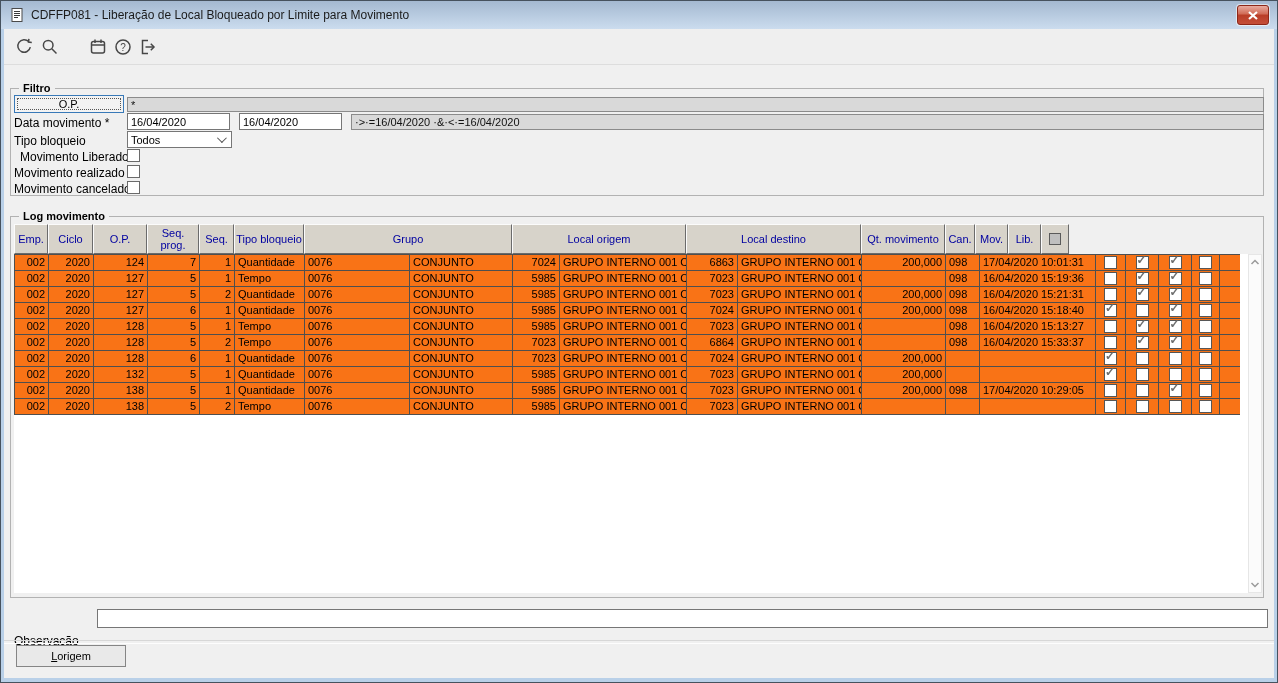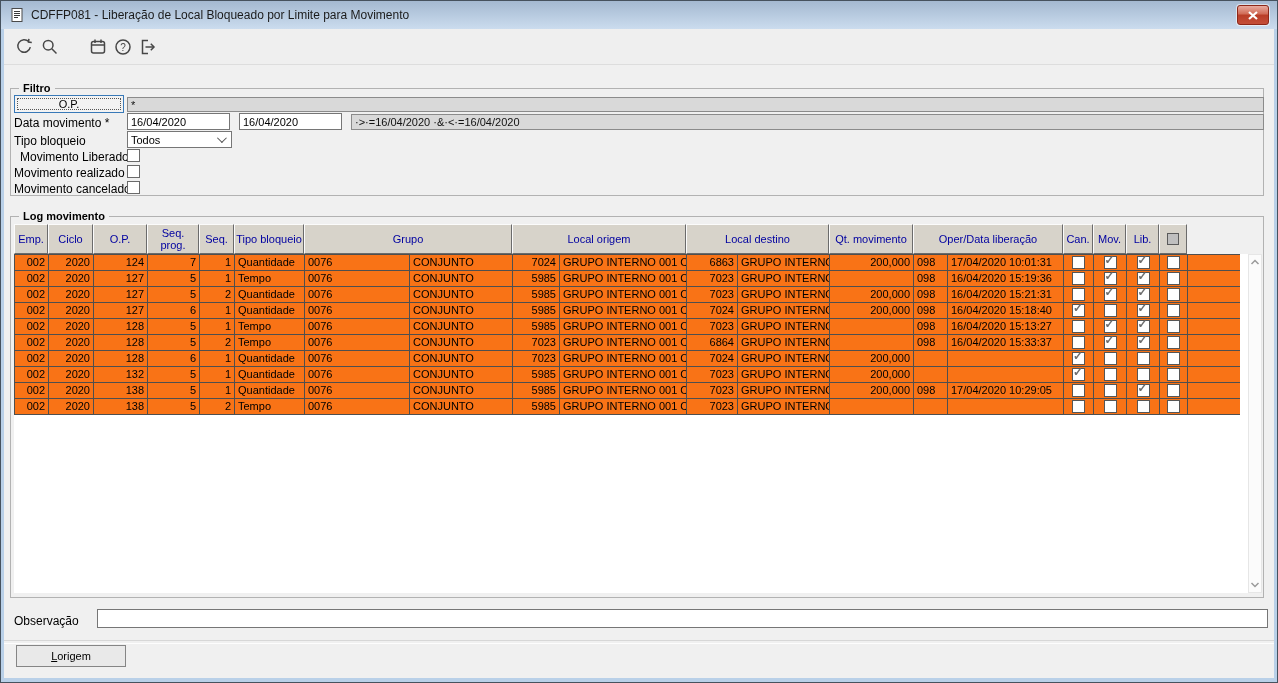--- a/index.html
+++ b/index.html
@@ -43,21 +43,21 @@
   .cell{box-sizing:border-box;border-right:1px solid #4f4f4f;font-size:11px;line-height:13px;padding:1px 3px 0;overflow:hidden;white-space:nowrap;color:#000;}
   .num{text-align:right;}
   .split{display:flex;padding:0;}
   .sub{box-sizing:border-box;padding:1px 3px 0;overflow:hidden;white-space:nowrap;}
   .sub2{border-left:1px solid #4f4f4f;flex:1;}
   .cbcell{display:flex;align-items:center;justify-content:center;padding:0;}
   .gcb{width:11px;height:11px;border:1px solid #565656;background:#fff;position:relative;box-sizing:content-box;}
   .gcb.checked::after{content:"\2713";position:absolute;left:0px;top:-3px;font-size:12px;font-weight:bold;color:#6e6e6e;}
   
   .w-emp{width:34px}.w-ciclo{width:45px}.w-op{width:54px}.w-seqp{width:52px}.w-seq{width:35px}.w-tipo{width:70px}
-  .w-grupo{width:208px}.w-orig{width:174px}.w-dest{width:143px}.w-qt{width:84px}.w-oper{width:150px}
+  .w-grupo{width:208px}.w-orig{width:174px}.w-dest{width:175px}.w-qt{width:84px}.w-oper{width:150px}
   .w-can{width:30px}.w-mov{width:33px}.w-lib{width:33px}.w-sel{width:28px}
   .s-gc{width:104px}.s-oc{width:46px;text-align:right}.s-dc{width:50px;text-align:right}.s-pc{width:33px;text-align:left}
   .vscroll{position:absolute;left:1237px;top:37px;width:14px;height:339px;background:#fbfbfb;border:1px solid #e6e6e6;box-sizing:border-box;}
   .vscroll .up{position:absolute;top:3px;left:1px;}
   .vscroll .down{position:absolute;bottom:3px;left:1px;}
   
   .sep{position:absolute;left:0px;top:611px;width:100%;height:2px;border-top:1px solid #d7d7d7;border-bottom:1px solid #fdfdfd;}
   .liberar-btn{position:absolute;left:12px;top:616px;width:110px;height:22px;box-sizing:border-box;background:#e9e9e9;border:1px solid #858585;
     font-size:11px;color:#000;display:flex;align-items:center;justify-content:center;cursor:default;}
   .liberar-btn .mn{text-decoration:underline;}
@@ -148,21 +148,20 @@
         <div class="hcell w-emp">Emp.</div>
         <div class="hcell w-ciclo">Ciclo</div>
         <div class="hcell w-op">O.P.</div>
         <div class="hcell w-seqp">Seq. prog.</div>
         <div class="hcell w-seq">Seq.</div>
         <div class="hcell w-tipo">Tipo bloqueio</div>
         <div class="hcell w-grupo">Grupo</div>
         <div class="hcell w-orig">Local origem</div>
         <div class="hcell w-dest">Local destino</div>
         <div class="hcell w-qt">Qt. movimento</div>
-        <div class="hcell w-oper">Oper/Data liberação</div>
         <div class="hcell w-can">Can.</div>
         <div class="hcell w-mov">Mov.</div>
         <div class="hcell w-lib">Lib.</div>
         <div class="hcell w-sel">
             <span class="hsq"></span>
           </div>
       </div>
 
       <div class="browse">
         <div class="rows">
@@ -551,21 +550,21 @@
       <div class="vscroll">
         <svg class="up" width="10" height="8" viewBox="0 0 10 8">
           <polyline points="1.5,6 5,2.5 8.5,6" fill="none" stroke="#9a9a9a" stroke-width="1.5"></polyline>
         </svg>
         <svg class="down" width="10" height="8" viewBox="0 0 10 8">
           <polyline points="1.5,2 5,5.5 8.5,2" fill="none" stroke="#9a9a9a" stroke-width="1.5"></polyline>
         </svg>
       </div>
     </div>
 
-    <span class="flabel" style="left:10px;top:585px;">Observação</span>
+    <span class="flabel" style="left:10px;top:605px;">Observação</span>
     <input class="text-input" style="left: 93px; top: 580px; width: 1171px; height: 19px;" value="">
 
     <div class="sep"></div>
 
     <div class="liberar-btn">
       <span class="mn">L</span>
         <span>origem</span>
     </div>
 
   </div>

